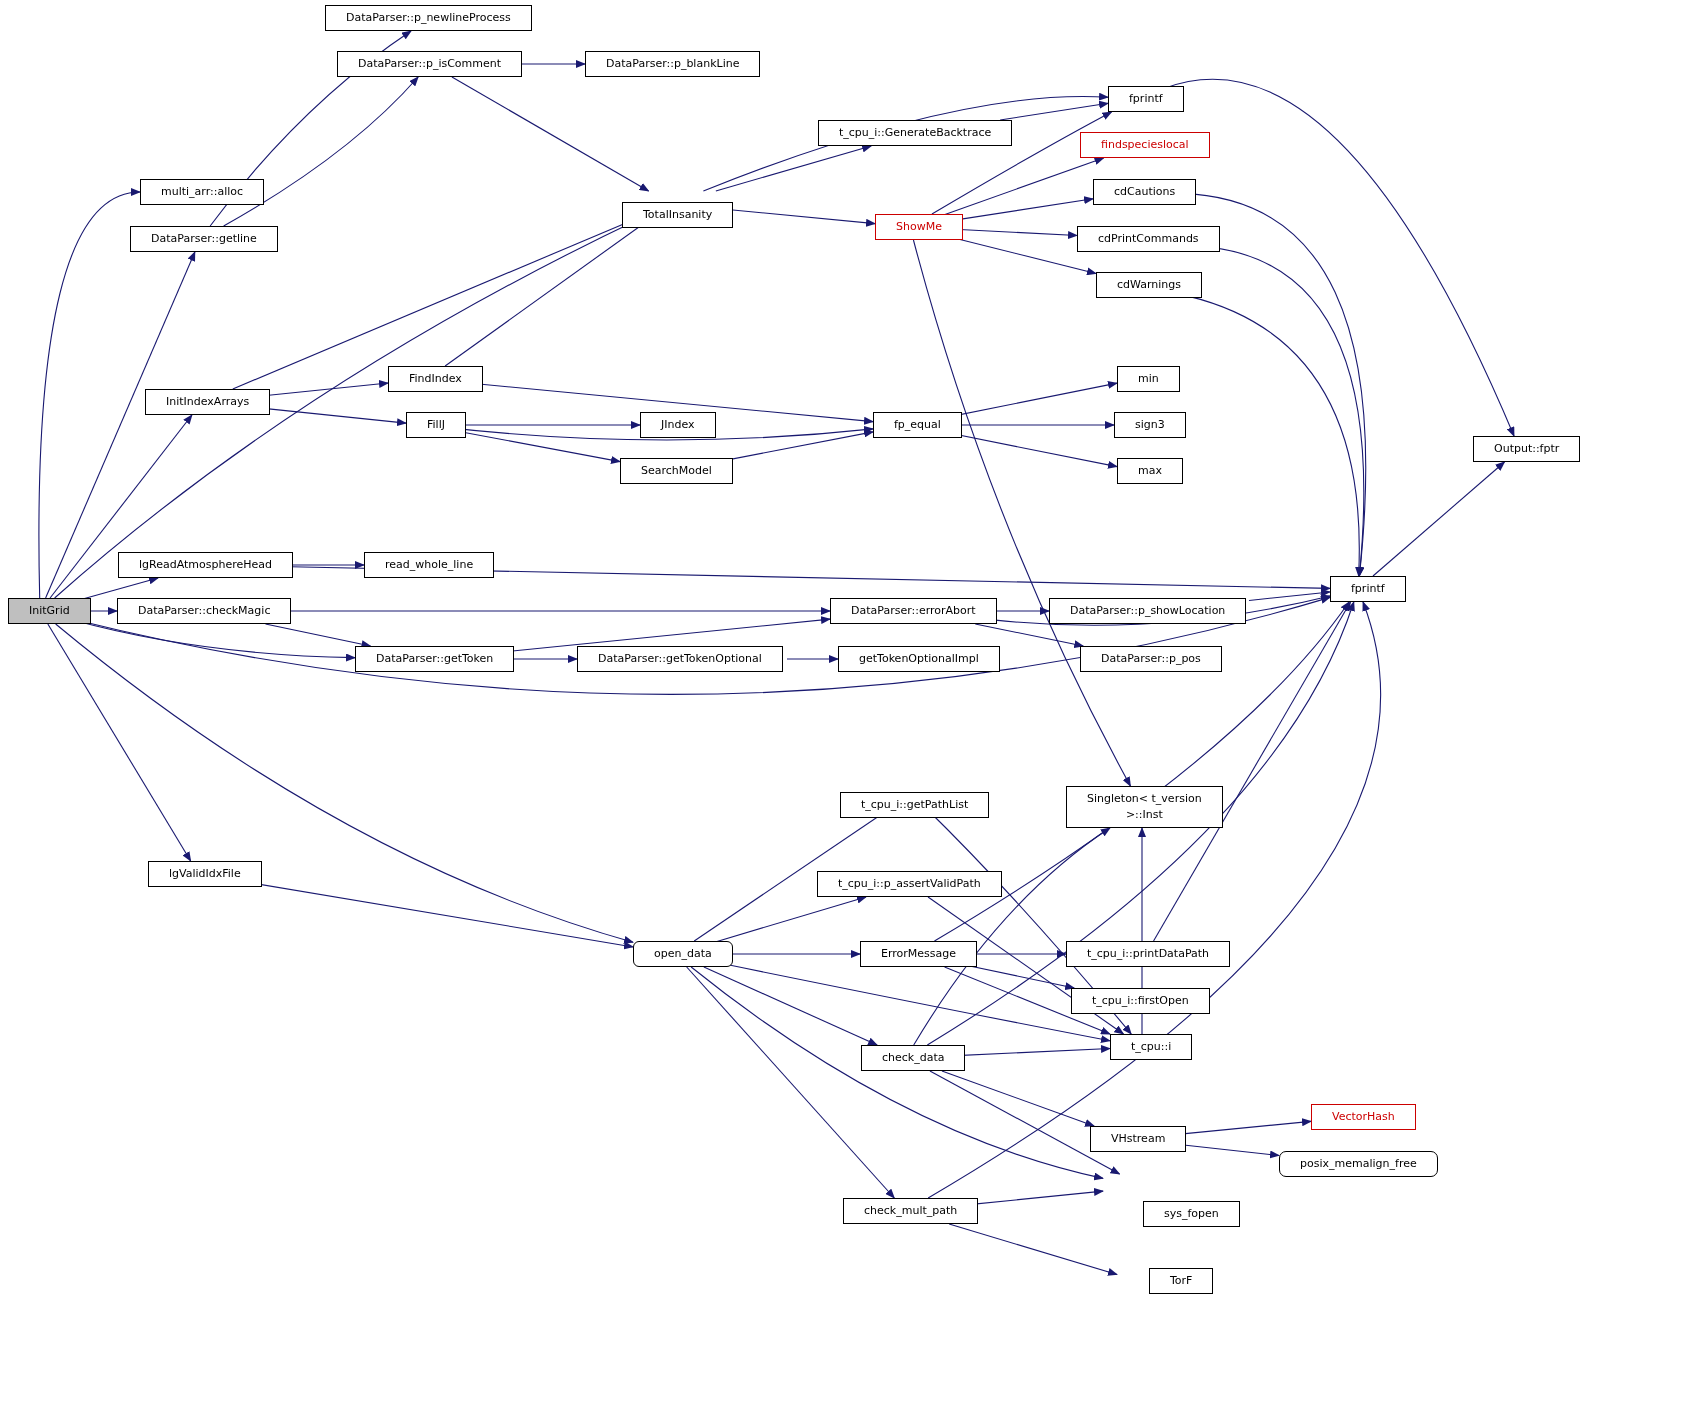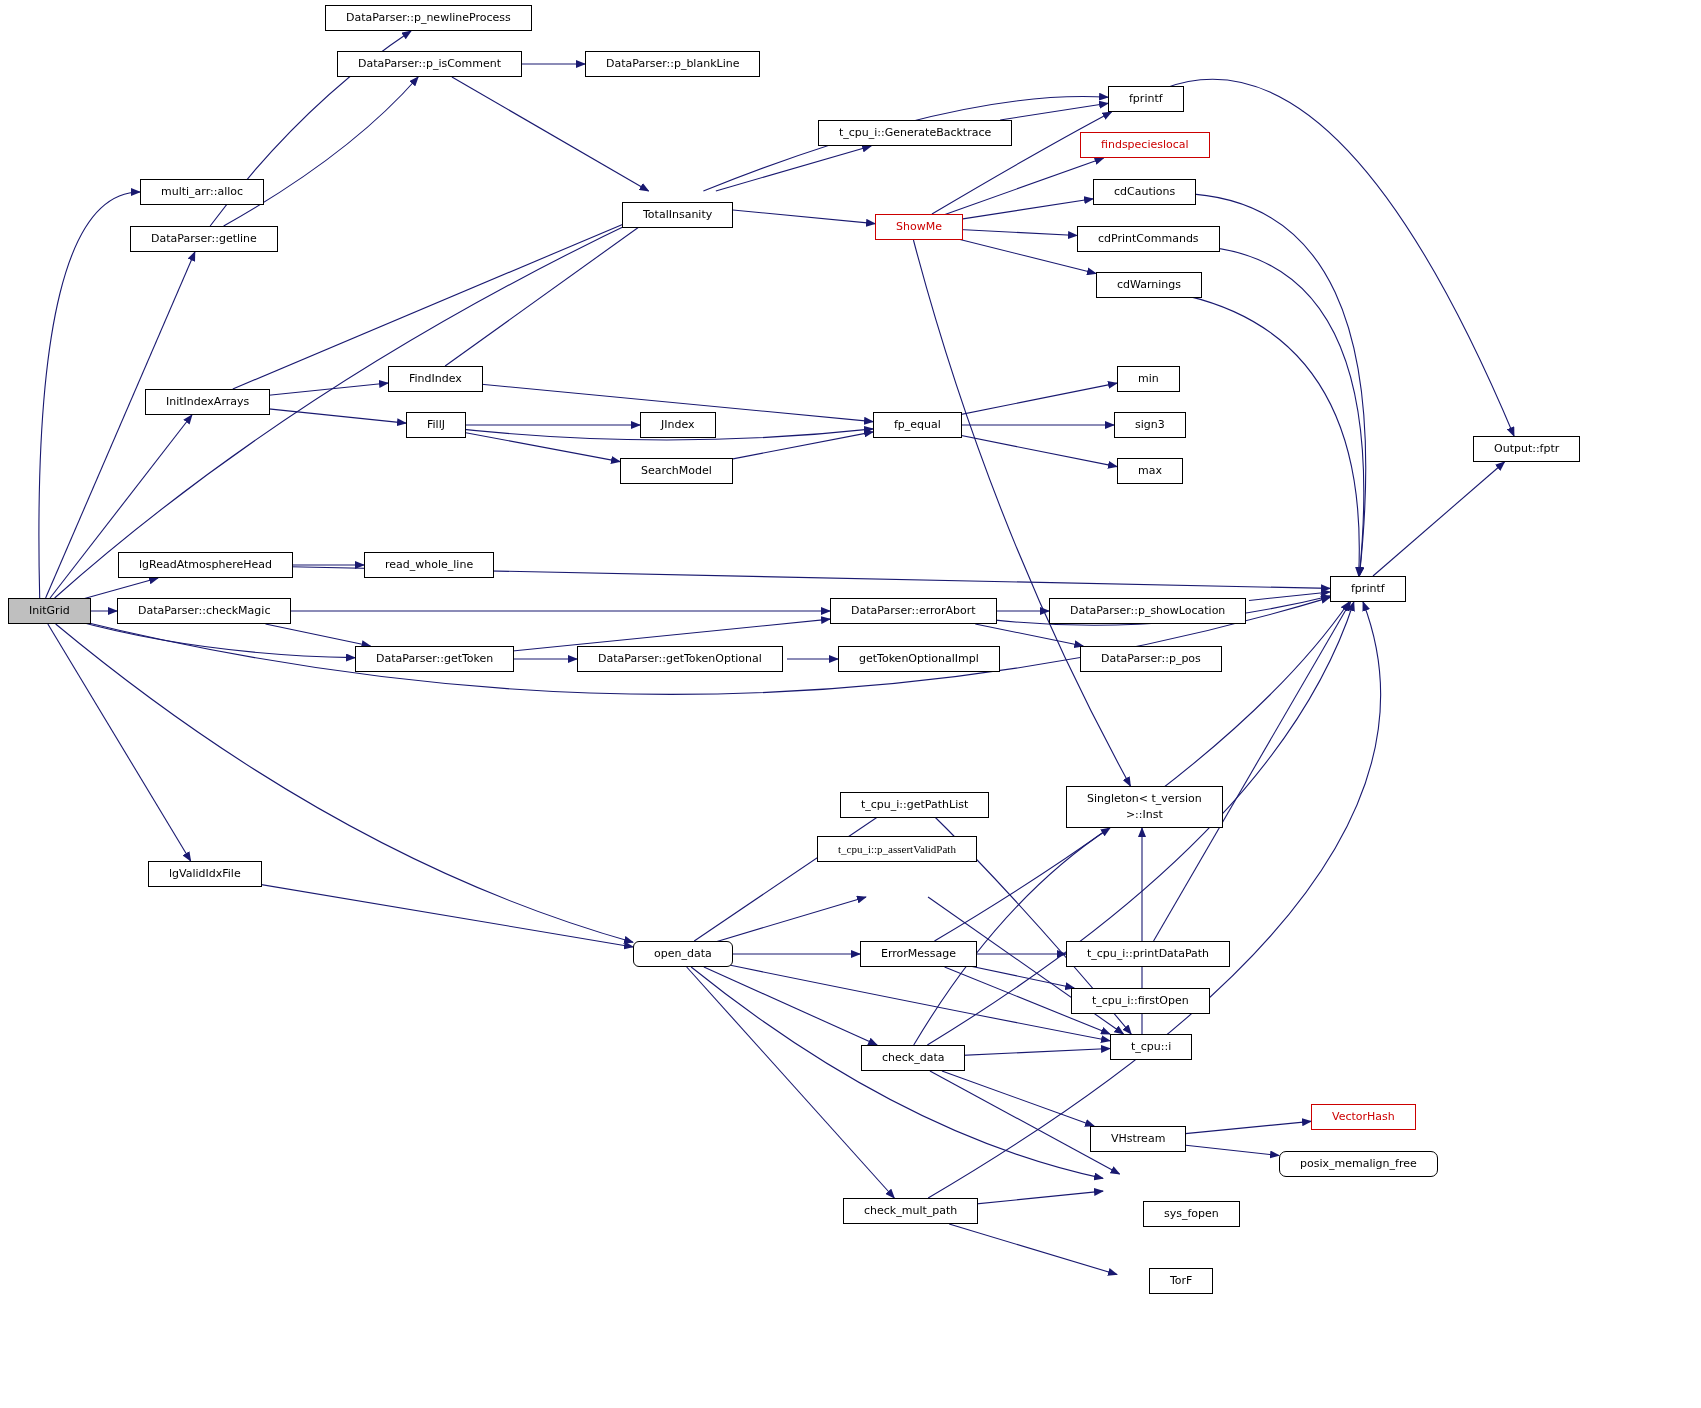--- a/index.html
+++ b/index.html
@@ -142,21 +142,21 @@
     <div class="node" style="left: 830px; top: 598px;">DataParser::errorAbort</div>
     <div class="node" style="left: 1049px; top: 598px;">DataParser::p_showLocation</div>
     <div class="node" style="left: 355px; top: 646px;">DataParser::getToken</div>
     <div class="node" style="left: 577px; top: 646px;">DataParser::getTokenOptional</div>
     <div class="node" style="left: 838px; top: 646px;">getTokenOptionalImpl</div>
     <div class="node" style="left: 1080px; top: 646px;">DataParser::p_pos</div>
     <div class="node" style="left: 840px; top: 781px; margin-top: 11px;">t_cpu_i::getPathList</div>
     <div class="node" style="left: 1066px; top: 786px;">Singleton&lt; t_version
 &gt;::Inst</div>
     <div class="node" style="left: 148px; top: 861px;">lgValidIdxFile</div>
-    <div class="node" style="left: 817px; top: 836px; font-family: Liberation Serif, serif;">t_cpu_i::p_assertValidPath</div>
+    <div class="node" style="left: 817px; top: 871px;">t_cpu_i::p_assertValidPath</div>
     <div class="node" style="left: 633px; top: 941px; border-radius: 6px;">open_data</div>
     <div class="node" style="left: 860px; top: 941px;">ErrorMessage</div>
     <div class="node" style="left: 1066px; top: 941px;">t_cpu_i::printDataPath</div>
     <div class="node" style="left: 1071px; top: 988px;">t_cpu_i::firstOpen</div>
     <div class="node" style="left: 1110px; top: 1034px;">t_cpu::i</div>
     <div class="node" style="left: 861px; top: 1045px;">check_data</div>
     <div class="node" style="left: 1090px; top: 1126px; text-align: right;">VHstream</div>
     <div class="node truncated" style="left: 1311px; top: 1104px;">VectorHash</div>
     <div class="node" style="left: 1279px; top: 1151px; border-radius: 7px;">posix_memalign_free</div>
     <div class="node" style="left: 1103px; top: 1201px; margin-left: 40px;">sys_fopen</div>

